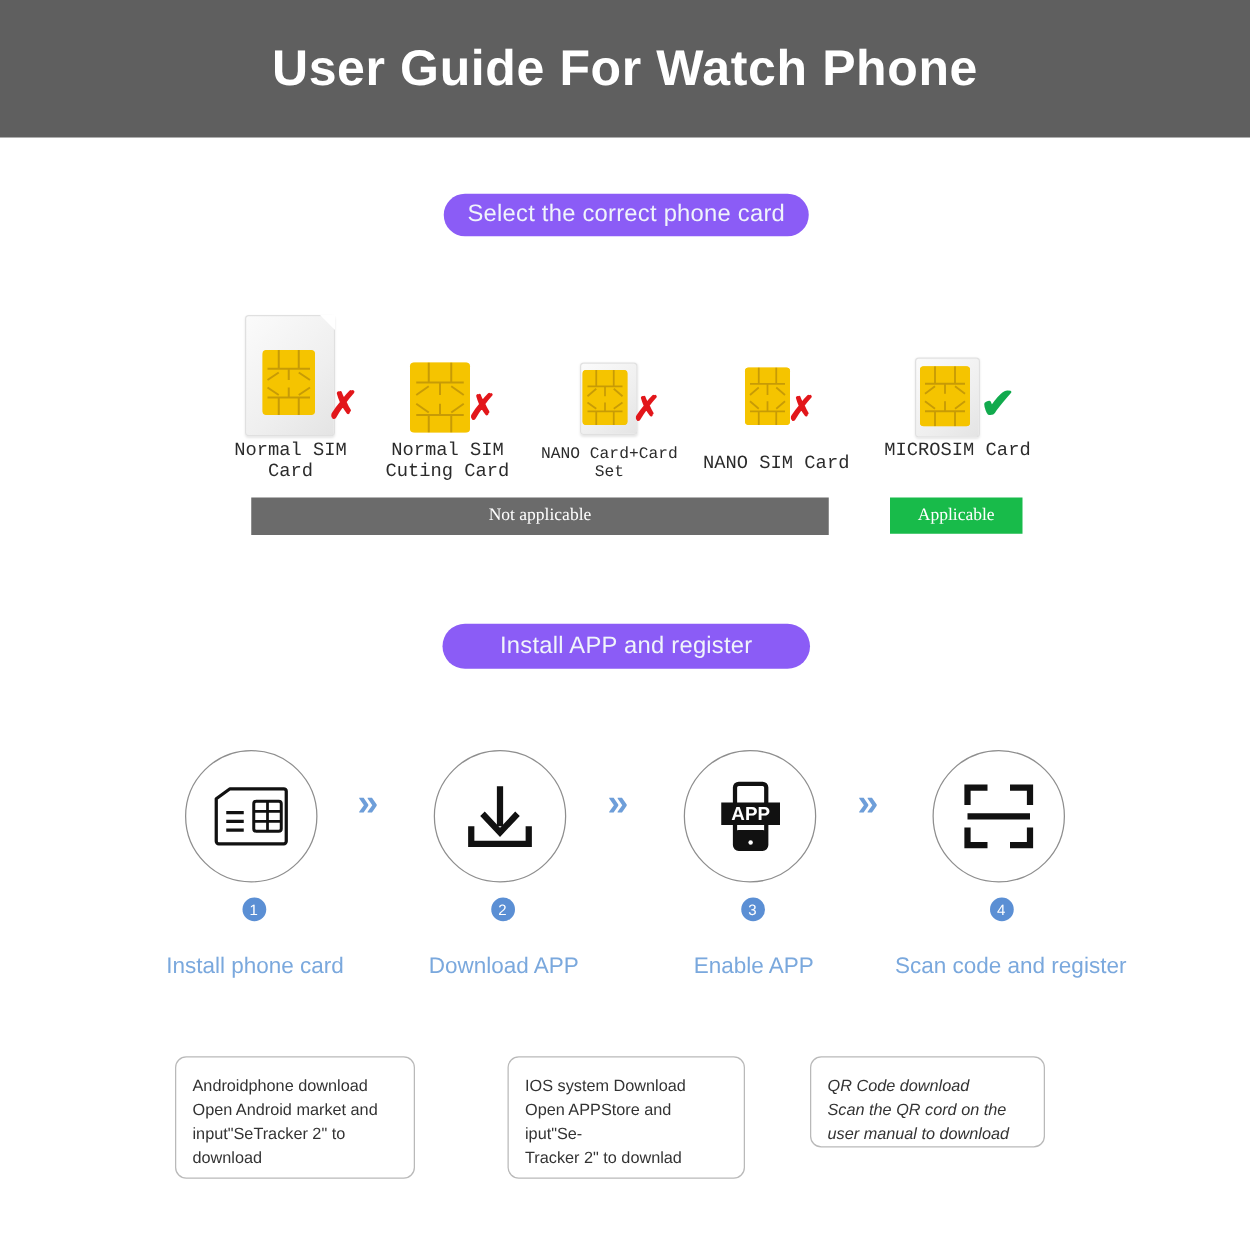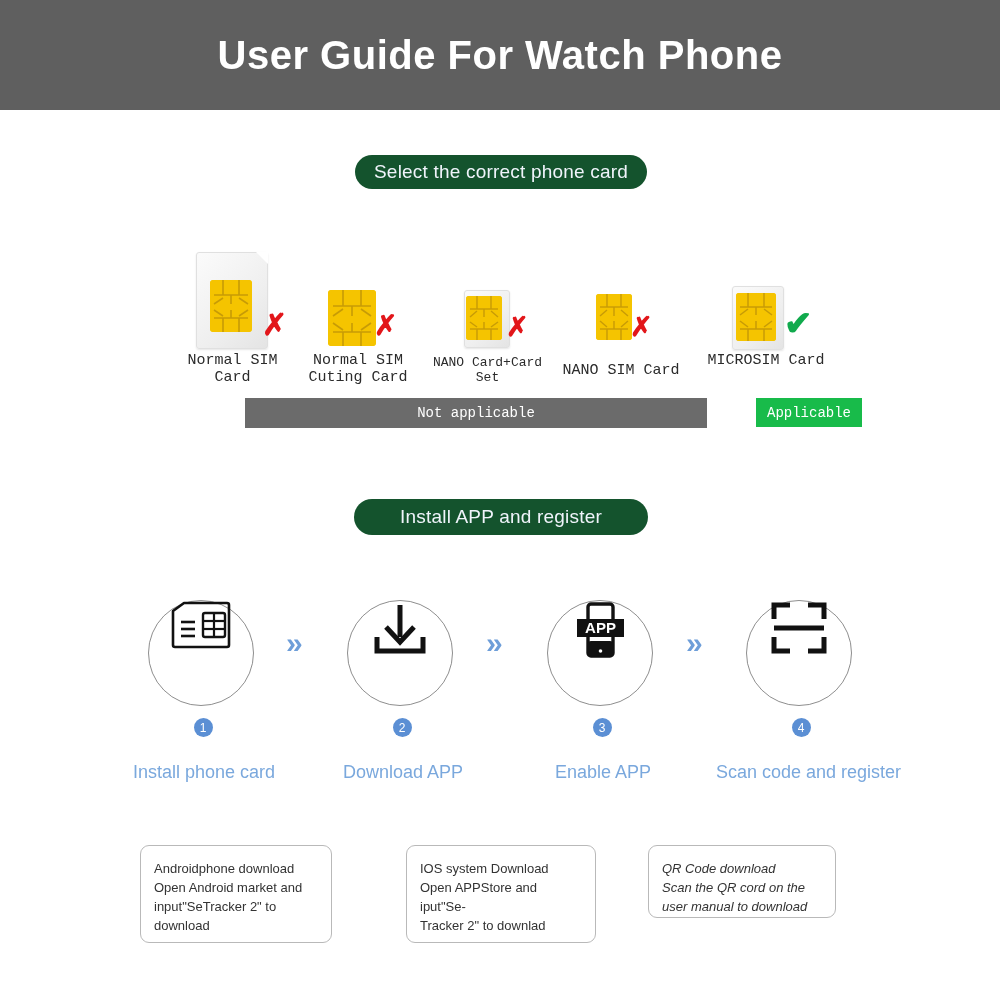--- a/index.html
+++ b/index.html
@@ -29,21 +29,21 @@
     color: #ffffff;
     font-size: 40px;
     font-weight: bold;
     letter-spacing: 0.5px;
     font-family: "Liberation Sans", sans-serif;
   }
 
   
   .pill {
     position: absolute;
-    background: #14532d;
+    background: #8b5cf6;
     color: #f0f4fb;
     border-radius: 20px;
     display: flex;
     align-items: center;
     justify-content: center;
     font-size: 19px;
     font-family: "Liberation Sans", sans-serif;
     letter-spacing: 0.2px;
   }
   #pill-select { left: 355px; top: 155px; width: 292px; height: 34px; }
@@ -104,42 +104,42 @@
   .chip svg { display:block; width:100%; height:100%; }
 
   
   .bar {
     position: absolute;
     display: flex;
     align-items: center;
     justify-content: center;
     color: #ffffff;
     font-size: 14px;
-    font-family: Liberation Mono, monospace;
-    margin-left: 44px;
+    font-family: Liberation Serif, serif;
   }
   #bar-not { left: 201px; top: 398px; width: 462px; height: 30px; background: #6b6b6b; }
   #bar-yes { left: 712px; top: 398px; width: 106px; height: 29px; background: #18bb4a; }
 
   
   .steps {
     position: absolute;
     left: 0; top: 590px;
     width: 1000px; height: 210px;
   }
   .step {
     position: absolute;
     text-align: center;
   }
   .circle {
     width: 106px; height: 106px;
     border-radius: 50%;
     border: 1.3px solid #8e8e8e;
     background: #ffffff;
     display: flex;
+    align-items: center;
     justify-content: center;
     box-sizing: border-box;
   }
   .num-badge {
     width: 19px; height: 19px;
     border-radius: 50%;
     background: #5b8fd4;
     color: #ffffff;
     font-size: 12px;
     display: flex;

